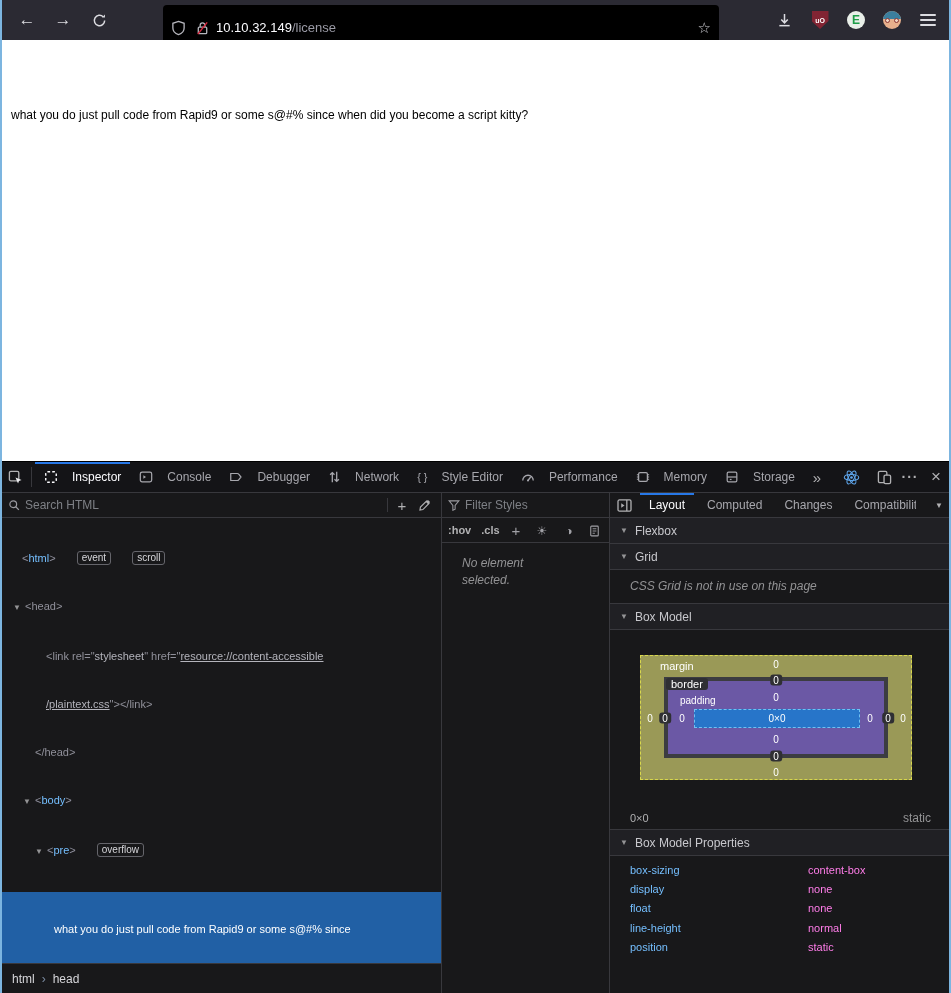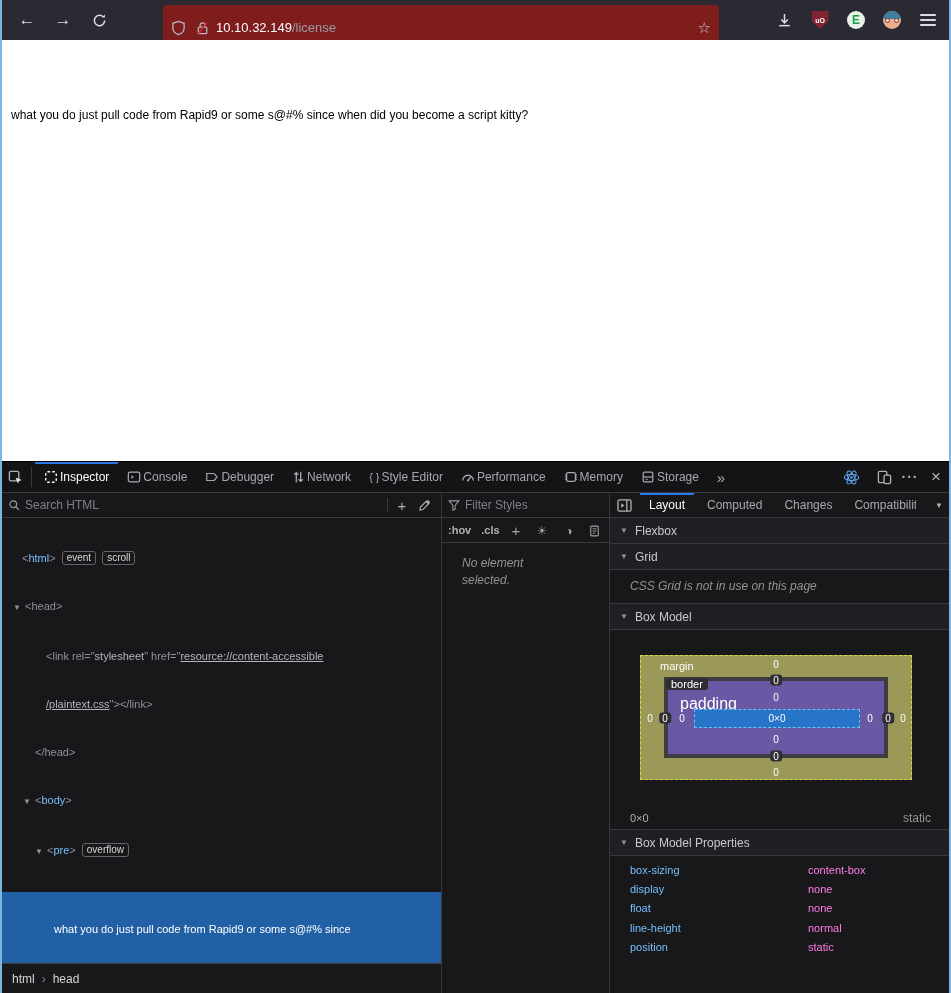--- a/index.html
+++ b/index.html
@@ -6,21 +6,21 @@
   html,body { width:951px; height:993px; overflow:hidden; background:#1c1b22;
     font-family:"Liberation Sans", sans-serif; }
   .mono { font-family:Liberation Sans, sans-serif; }
   #window { position:relative; width:951px; height:993px;
     border-left:2px solid #7cb5e0; border-right:2px solid #7cb5e0; border-bottom:2px solid #7cb5e0; }
 
   
   #toolbar { position:absolute; left:0; top:0; width:100%; height:40px; background:#2b2a33; }
   .tbtn { position:absolute; top:8px; width:26px; height:24px; display:flex; align-items:center;
     justify-content:center; color:#dcdce1; font-size:17px; border-radius:4px; cursor:default; }
-  #urlbar { position:absolute; left:161px; top:5px; width:556px; height:45px; background:#7f1d1d;
+  #urlbar { position:absolute; left:161px; top:5px; width:556px; height:45px; background:#000000;
     border-radius:4px; display:flex; align-items:center; padding:0 8px; }
   #urlbar .addr { font-size:13px; color:#fbfbfe; margin-left:6px; }
   #urlbar .addr .path { color:#9a9aa5; }
   #urlbar .star { margin-left:auto; color:#c9c9cf; font-size:15px; }
   .ico { display:inline-flex; align-items:center; justify-content:center; }
   .ublock { width:17px; height:18px; background:#822433;
     clip-path:polygon(0 0,100% 0,100% 55%,50% 100%,0 55%); color:#fff; font-size:7px; font-weight:bold;
     display:flex; align-items:center; justify-content:center; }
   .extE { width:18px; height:18px; border-radius:50%; background:#e9efe9; color:#1d9d48;
     font-weight:bold; font-size:12px; display:flex; align-items:center; justify-content:center; }
@@ -34,21 +34,21 @@
 
   
   #page { position:absolute; left:0; top:40px; width:100%; height:421px; background:#ffffff; }
   #page .ptext { position:absolute; left:9px; top:68px; font-size:12px; color:#000; white-space:pre; }
 
   
   #devtools { position:absolute; left:0; top:461px; width:100%; height:532px; background:#18181a;
     border-top:1px solid #000; color:#b1b1b3; }
   #dt-tabs { position:relative; height:31px; background:#141417; border-bottom:1px solid #38383d;
     display:flex; align-items:stretch; font-size:12px; }
-  .dtab { position:relative; display:flex; align-items:center; gap:2px; padding:0 9px; color:#a7a7ad; }
+  .dtab { position:relative; display:flex; align-items:center; gap:14px; padding:0 9px; color:#a7a7ad; }
   .dtab.active { color:#fbfbfe; }
   .dtab.active::before { content:""; position:absolute; left:0; top:0; right:0; height:2px; background:#2778e8; }
   .vdiv { width:1px; background:#38383d; margin:5px 3px; }
   .dt-right { margin-left:auto; display:flex; align-items:center; }
   .dt-iconbtn { width:26px; height:100%; display:flex; align-items:center; justify-content:center;
     color:#b1b1b3; font-size:14px; }
 
   
   #panels { position:absolute; left:0; top:31px; right:0; bottom:0; }
   #markup-panel { position:absolute; left:0; top:0; width:440px; bottom:0; border-right:1px solid #38383d; }
@@ -58,21 +58,21 @@
   .srchrow { height:25px; border-bottom:1px solid #38383d; display:flex; align-items:center; padding:0 6px; }
   .srchrow input { flex:1; background:transparent; border:none; outline:none; color:#d7d7db;
     font-size:12px; margin-left:5px; font-family:"Liberation Sans",sans-serif; }
   .srchrow input::placeholder { color:#7e8086; }
 
   
   #tree { position:absolute; left:0; top:25px; width:100%; font-size:11px; line-height:16px; white-space:pre; }
   #tree .line { padding-left:20px; }
   .pn { color:#8f8f9d; } .tag { color:#75bfff; } .tw { color:#939395; font-size:8px; display:inline-block; width:12px; margin-left:-12px; }
   .badge { display:inline-block; border:1px solid #65656b; border-radius:3px; padding:0 4px;
-    font-size:10px; line-height:12px; color:#d7d7db; margin-left:6px; vertical-align:1px; }
+    font-size:10px; line-height:12px; color:#d7d7db; margin-left:21px; vertical-align:1px; }
   .muted, .muted .pn, .muted .tag { color:#90909a; }
   .muted .val { color:#b4b4bc; }
   .muted .lnk { text-decoration:underline; }
   #sel-node { background:#2160a5; color:#fff; line-height:14.6px; padding:1px 0; }
   #sel-node div { padding-left:52px; }
   #crumbbar { position:absolute; left:0; bottom:0; width:100%; height:30px; border-top:1px solid #38383d;
     background:#18181a; display:flex; align-items:center; padding-left:10px; font-size:12px; color:#d7d7db; gap:7px; }
   #crumbbar .sep { color:#7a8aa0; font-size:12px; }
 
   
@@ -413,21 +413,21 @@
           <span class="tw2">▼</span>
           <span>Box Model</span>
         </div>
 
         <div id="boxwrap">
           <div id="bm" class="mono">
             <span class="lbl" style="left:20px;top:5px;font-size:11px">margin</span>
             <div class="blayer"></div>
             <div class="playr"></div>
             <span class="lbl chip" style="left:26px;top:23px;font-size:11px;padding:0 5px">border</span>
-            <span class="lbl" style="left:40px;top:40px;font-size:16px">padding</span>
+            <span class="lbl" style="left:40px;top:40px;font-size:10px">padding</span>
             <div class="clayr">
                 <span>0×0</span>
               </div>
 
             <span class="v" style="left:136px;top:9px">0</span>
             <span class="v chip" style="left:136px;top:25px">0</span>
             <span class="v" style="left:136px;top:42px">0</span>
 
             <span class="v" style="left:10px;top:63px">0</span>
             <span class="v chip" style="left:25px;top:63px">0</span>

